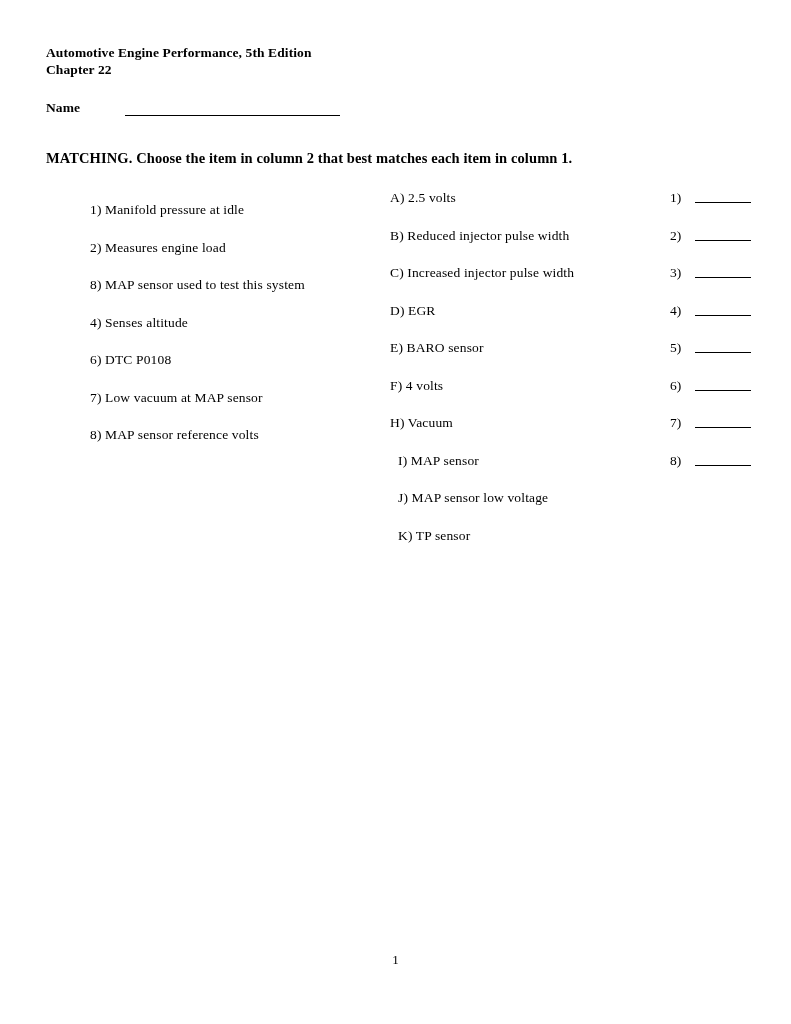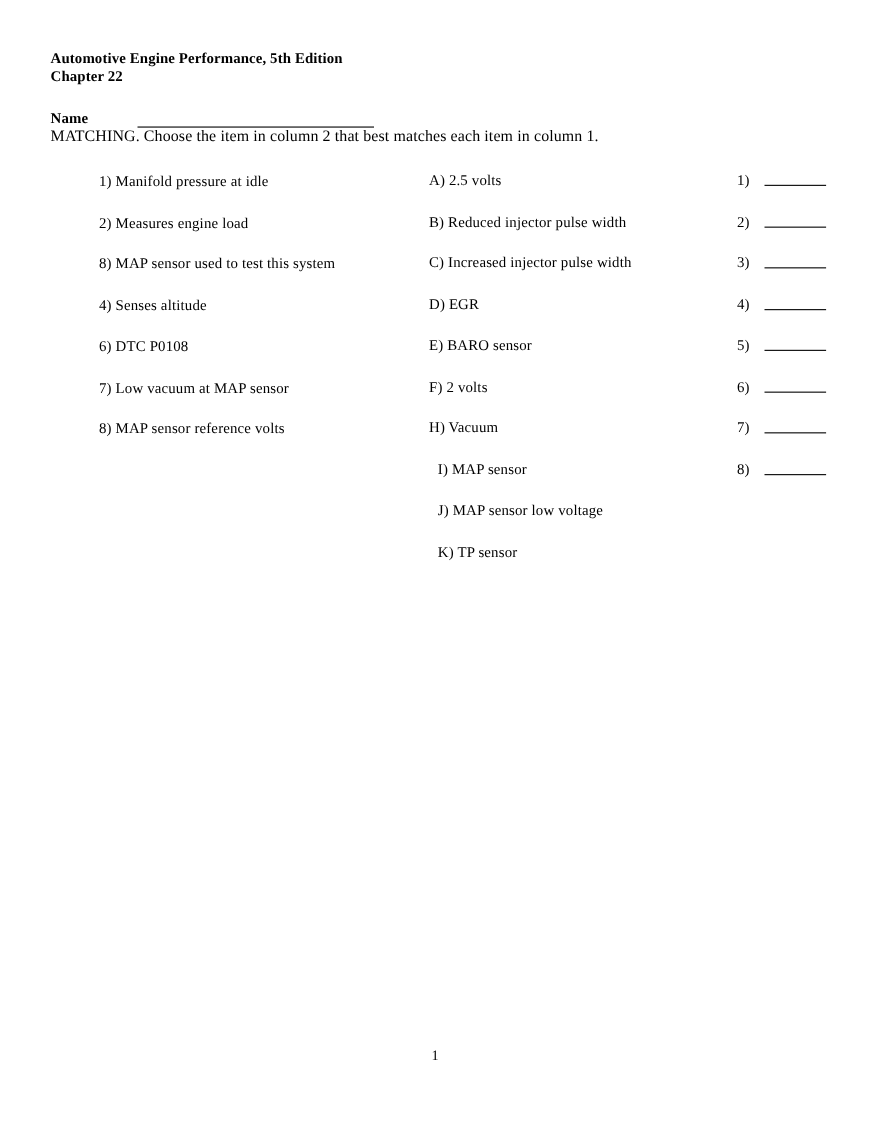--- a/index.html
+++ b/index.html
@@ -45,36 +45,37 @@
     white-space: pre;
   }
   .name-rule {
     display: inline-block;
     width: 215px;
     border-bottom: 1px solid #000;
     height: 12px;
     margin-left: 1px;
   }
   .instruction {
-    font-weight: normal;
+    margin-top: 34px;
+    font-weight: bold;
     font-size: 14.5px;
     letter-spacing: 0.1px;
   }
   .matching-area {
     position: relative;
     margin-top: 22px;
   }
   .columns {
     position: relative;
     width: 100%;
   }
   .col1 {
     position: absolute;
     left: 44px;
-    top: 1px;
+    top: 12px;
     width: 280px;
   }
   .col2 {
     position: absolute;
     left: 342px;
     top: 0;
     width: 280px;
   }
   .col3 {
     position: absolute;
@@ -150,21 +151,21 @@
         <div class="q-item">7) Low vacuum at MAP sensor</div>
         <div class="q-item">8) MAP sensor reference volts</div>
       </div>
 
       <div class="col2">
         <div class="opt-item">A) 2.5 volts</div>
         <div class="opt-item">B) Reduced injector pulse width</div>
         <div class="opt-item">C) Increased injector  pulse width</div>
         <div class="opt-item">D) EGR</div>
         <div class="opt-item">E) BARO sensor</div>
-        <div class="opt-item">F) 2 volts</div>
+        <div class="opt-item">F) 4 volts</div>
         <div class="opt-item">H) Vacuum</div>
         <div class="opt-item opt-indent">I) MAP sensor</div>
         <div class="opt-item opt-indent">J) MAP sensor low voltage</div>
         <div class="opt-item opt-indent">K) TP sensor</div>
       </div>
 
       <div class="col3">
         <div class="ans-row">
           <span class="ans-num">1)</span>
           <span class="ans-blank"></span>

